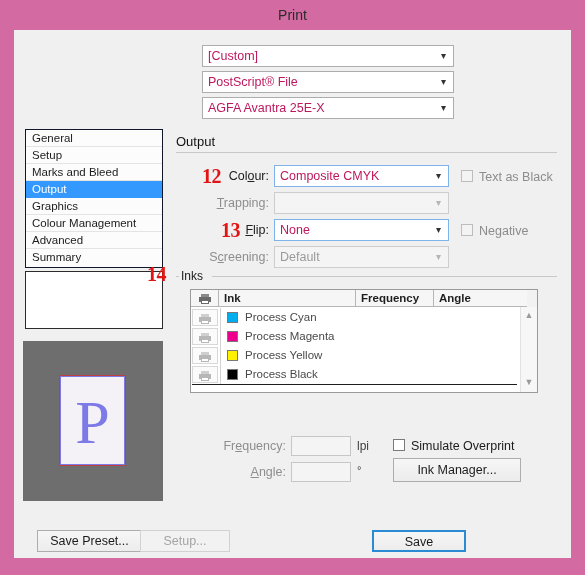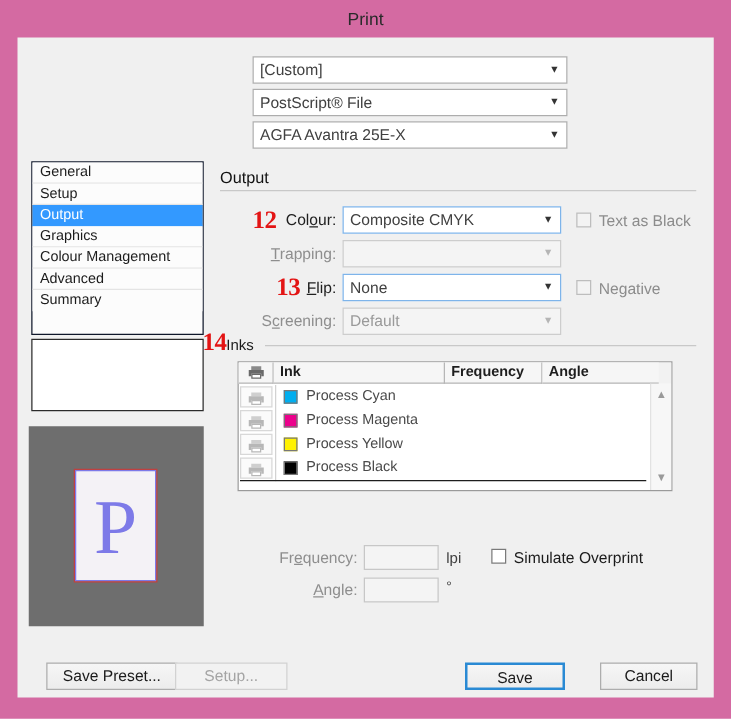--- a/index.html
+++ b/index.html
@@ -65,21 +65,21 @@
     background: #ffffff;
     height: 22px;
   }
   .combo .cval {
     position: absolute;
     left: 5px;
     top: 0;
     height: 20px;
     line-height: 20px;
     font-size: 12.5px;
-    color: #404040;
+    color: #be185d;
     white-space: nowrap;
     overflow: hidden;
   }
   .combo .carrow {
     position: absolute;
     right: 0;
     top: 0;
     width: 19px;
     height: 20px;
     line-height: 19px;
@@ -423,20 +423,21 @@
     <div class="combo" style="left:188px;top:67px;width:252px;">
       <span class="cval">AGFA Avantra 25E-X</span>
       <span class="carrow">▾</span>
     </div>
 
   </div>
 
   <div id="sidebar" style="height:139px;">
     <div class="side-item"><span>General</span></div>
     <div class="side-item"><span>Setup</span></div>
+    <div class="side-item"><span>Marks and Bleed</span></div>
     <div class="side-item sel"><span>Output</span></div>
     <div class="side-item"><span>Graphics</span></div>
     <div class="side-item"><span>Colour Management</span></div>
     <div class="side-item"><span>Advanced</span></div>
     <div class="side-item" style="border-bottom:none;"><span>Summary</span></div>
   </div>
 
   <div id="sidebar-empty"></div>
 
   <div id="preview">
@@ -475,21 +476,21 @@
     <span class="box"></span>
     <span class="txt">Negative</span>
   </div>
 
   <div class="f-label disabled" style="left:150px;top:246px;width:119px;">S<u>c</u>reening:</div>
   <div class="combo disabled" style="left:274px;top:246px;width:175px;">
     <span class="cval">Default</span>
     <span class="carrow">▾</span>
   </div>
 
-  <div class="annot" style="left:162px;top:264px;z-index:5;">14</div>
+  <div class="annot" style="left:147px;top:264px;z-index:5;">14</div>
 
   <div id="inks-group">
     <div id="inks-frame-top-l"></div>
     <div id="inks-frame-top-r"></div>
     <div id="inks-legend">Inks</div>
 
     <div id="inks-table">
 
       <div id="inks-header">
         <div class="hcell icon" style="left:0;width:28px;">
@@ -537,22 +538,22 @@
 
     <div class="f-label disabled" style="left:0;top:185px;width:110px;"><u>A</u>ngle:</div>
     <div class="small-input" style="left:115px;top:186px;width:60px;"></div>
     <div class="unit" style="left:181px;top:184px;font-size:11px;">°</div>
 
     <div class="chk" style="left:217px;top:162px;">
       <span class="box"></span>
       <span class="txt">Simulate Overprint</span>
     </div>
 
+    <div class="btn wide" style="left:217px;top:182px;width:128px;">Ink Manager...</div>
   </div>
 
   <div id="dialog-footer" style="position:absolute;left:14px;top:530px;width:557px;height:28px;">
     <div class="btn" style="left:23px;top:0;width:105px;">Save Preset...</div>
     <div class="btn disabled" style="left:126px;top:0;width:90px;">Setup...</div>
-    <div class="btn default" style="left:358px;top:0;width:80px;">Save</div>
-    <div class="btn" style="left:466px;top:0;width:78px;">Cancel</div>
+    <div class="btn default" style="left:358px;top:0;width:94px;">Save</div>
   </div>
 
 </div>
 
 </body></html>

